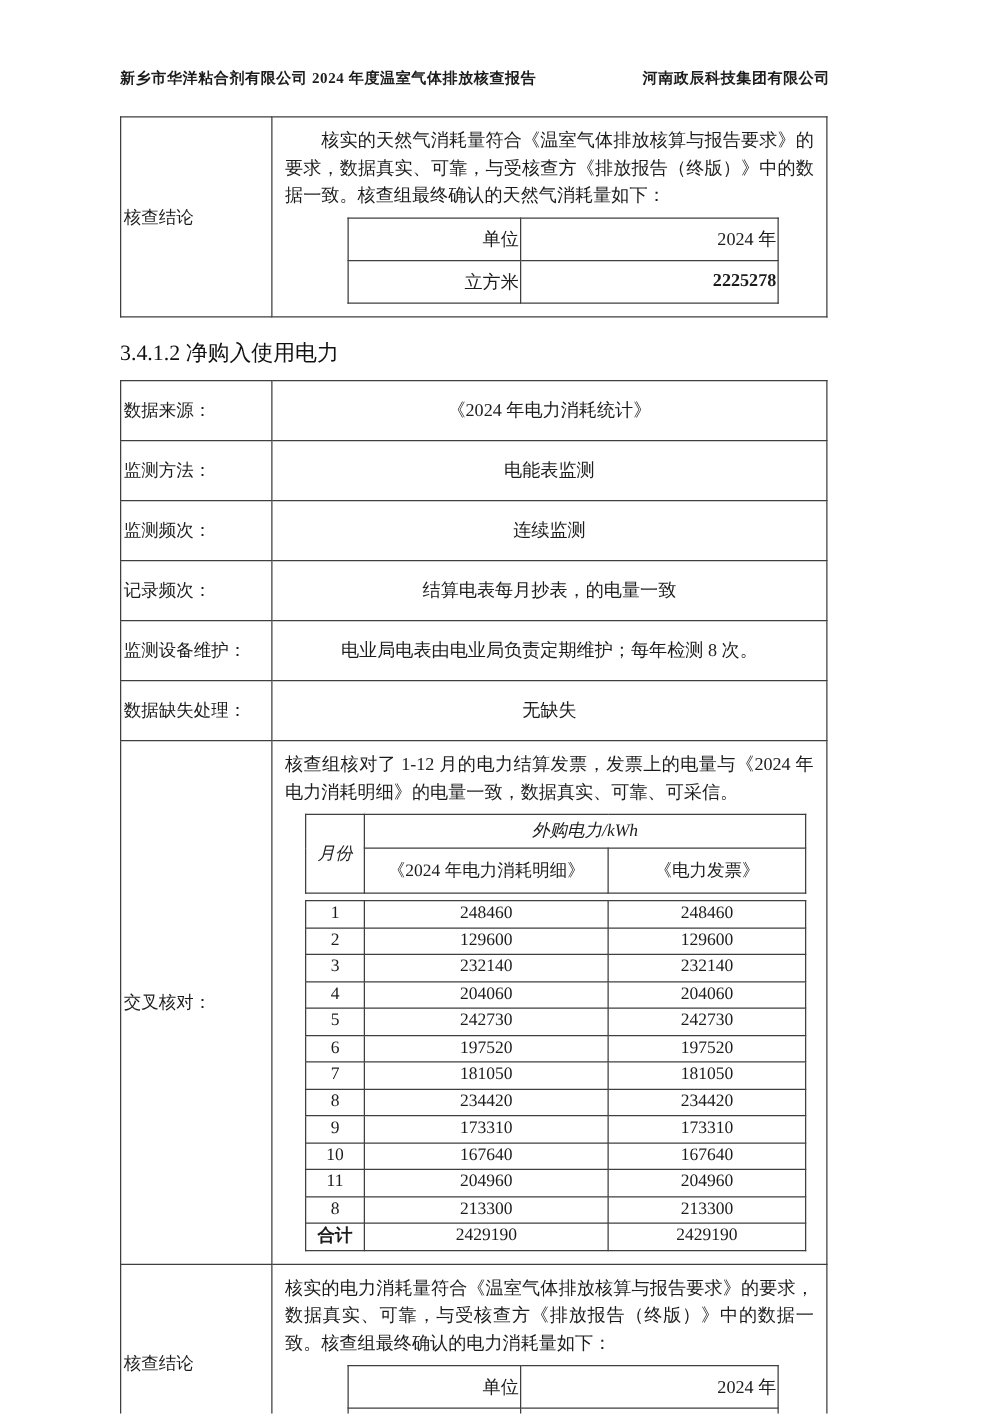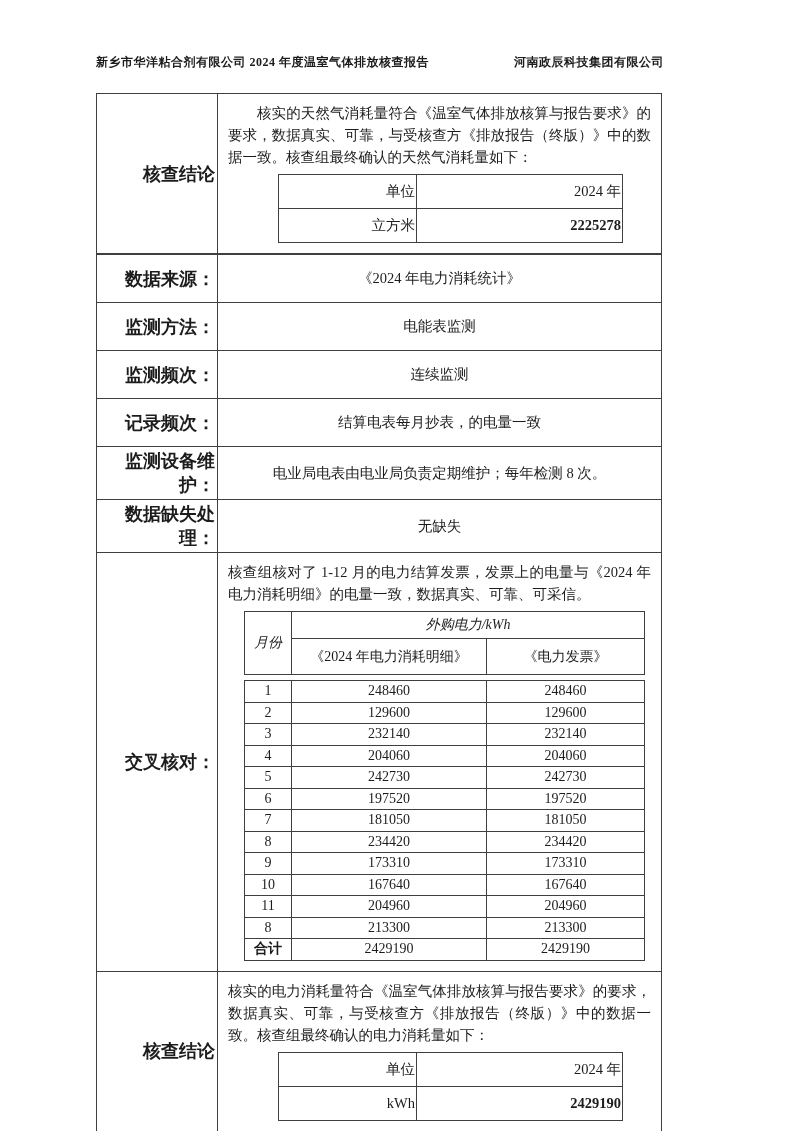--- a/index.html
+++ b/index.html
@@ -17,21 +17,21 @@
     display: flex; justify-content: space-between; align-items: baseline;
     padding-top: 54px; font-size: 12px; font-weight: bold; letter-spacing: 0.5px;
     white-space: nowrap;
   }
 
   table { border-collapse: collapse; table-layout: fixed; }
   td { border: 1px solid #3f3f3f; vertical-align: middle; }
 
   .outer-table { width: 566px; margin-top: 22px; }
   .label-col { width: 121px; }
-  .label-cell { text-align: right; font-size: 18px; padding: 2px; font-weight: bold; }
+  .label-cell { text-align: left; font-size: 14px; padding: 2px; }
   .value-cell { text-align: center; font-size: 14.5px; padding: 14px 4px; height: 22px; }
   .rich-cell { padding: 8px 10px 10px 10px; vertical-align: top; }
 
   .para {
     font-size: 14.5px; line-height: 22px; text-align: justify; margin: 0;
   }
   .para.indent { text-indent: 2em; }
 
   .unit-table { width: 345px; margin: 6px 0 0 50px; }
   .unit-table td { height: 34px; text-align: right; font-size: 14.5px; }
@@ -87,20 +87,21 @@
               <td class="c1">立方米</td>
               <td class="bold-val">2225278</td>
             </tr>
           </tbody>
               </table>
         </td>
       </tr>
     </tbody>
       </table>
 
+    <h3 class="section-heading">3.4.1.2 净购入使用电力</h3>
 
     <table class="outer-table" style="margin-top:0;">
       <colgroup>
           <col class="label-col">
           <col>
         </colgroup>
       <tbody>
           <tr>
         <td class="label-cell">数据来源：</td>
         <td class="value-cell">《2024 年电力消耗统计》</td>

